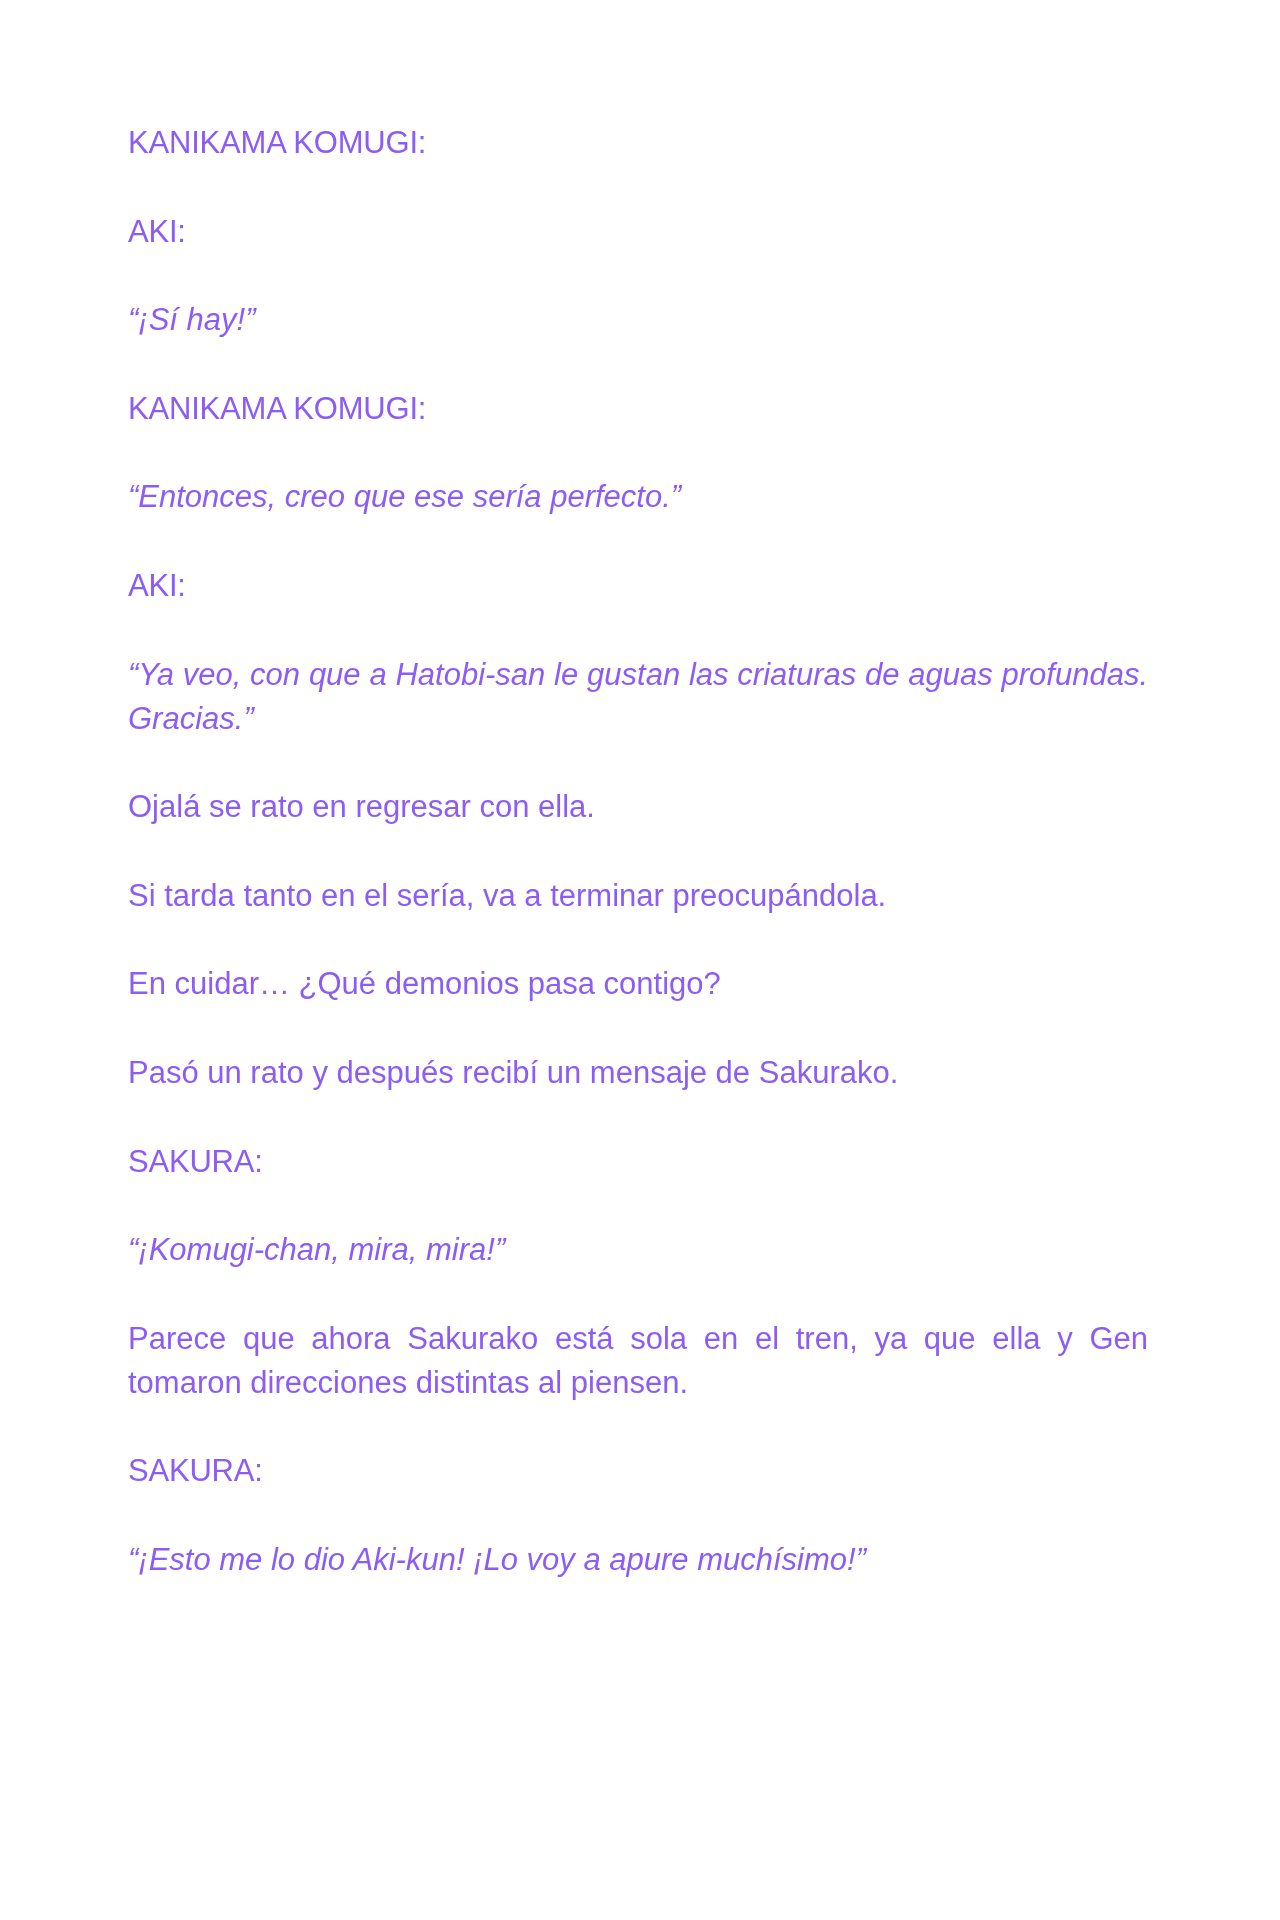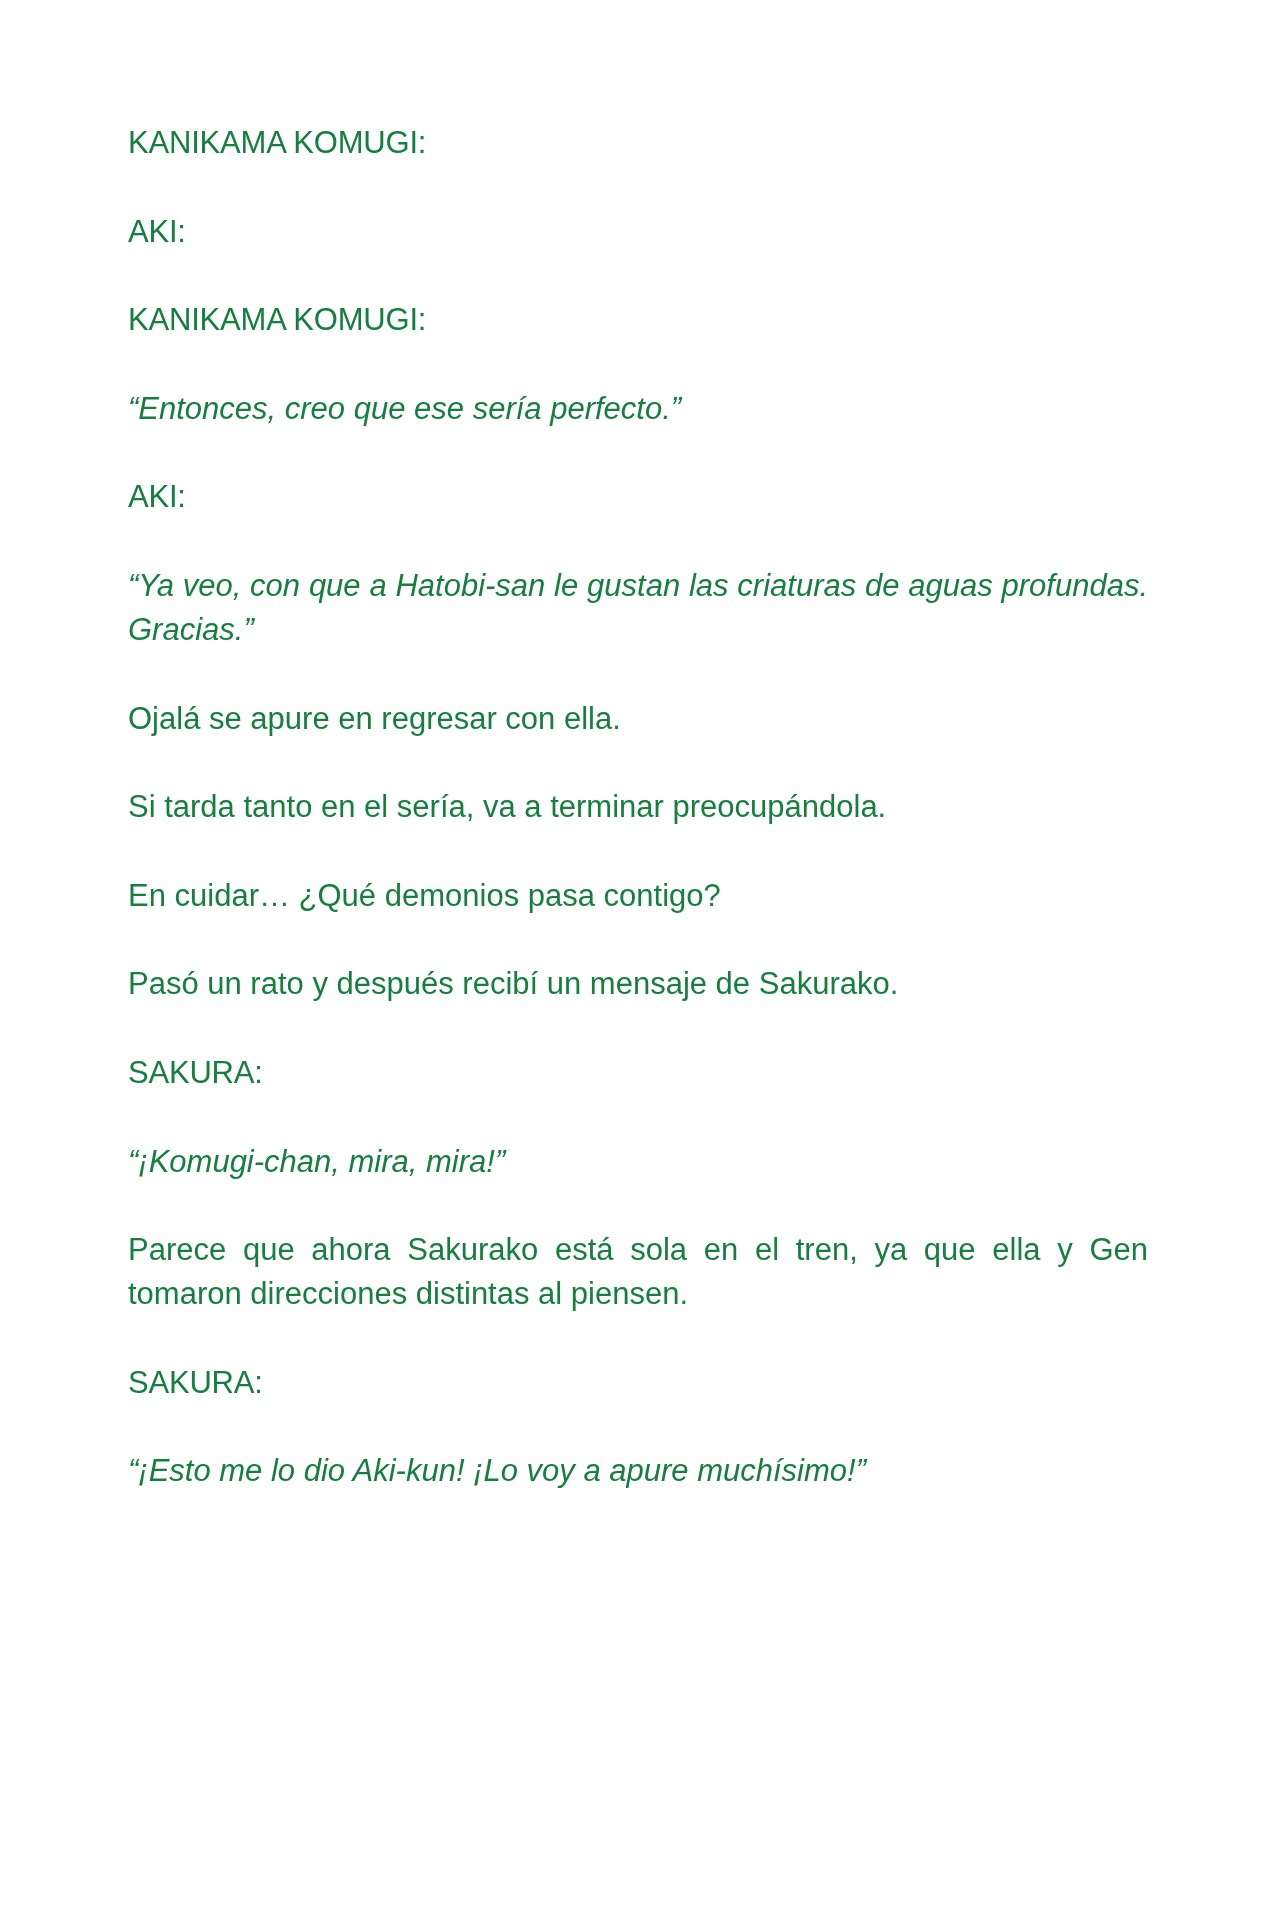--- a/index.html
+++ b/index.html
@@ -14,45 +14,46 @@
     position: relative;
   }
   .page {
     position: absolute;
     left: 128px;
     top: 121px;
     width: 1020px;
     font-family: "Liberation Sans", "DejaVu Sans", sans-serif;
     font-size: 31px;
     line-height: 44px;
-    color: #15803d;
+    color: #8b5cf6;
   }
   .para {
     margin: 0 0 44.6px 0;
     text-align: justify;
     text-align-last: left;
   }
   .para.speaker {
     letter-spacing: -0.2px;
   }
   .para.dialogue {
     font-style: italic;
   }
 </style>
 </head>
 <body>
 
 <div class="page">
   <p class="para speaker">KANIKAMA KOMUGI:</p>
   <p class="para speaker">AKI:</p>
+  <p class="para dialogue">“¡Sí hay!”</p>
   <p class="para speaker">KANIKAMA KOMUGI:</p>
   <p class="para dialogue">“Entonces, creo que ese sería perfecto.”</p>
   <p class="para speaker">AKI:</p>
   <p class="para dialogue">“Ya veo, con que a Hatobi-san le gustan las criaturas de aguas profundas. Gracias.”</p>
-  <p class="para narration">Ojalá se apure en regresar con ella.</p>
+  <p class="para narration">Ojalá se rato en regresar con ella.</p>
   <p class="para narration">Si tarda tanto en el sería, va a terminar preocupándola.</p>
   <p class="para narration">En cuidar… ¿Qué demonios pasa contigo?</p>
   <p class="para narration">Pasó un rato y después recibí un mensaje de Sakurako.</p>
   <p class="para speaker">SAKURA:</p>
   <p class="para dialogue">“¡Komugi-chan, mira, mira!”</p>
   <p class="para narration">Parece que ahora Sakurako está sola en el tren, ya que ella y Gen tomaron direcciones distintas al piensen.</p>
   <p class="para speaker">SAKURA:</p>
   <p class="para dialogue">“¡Esto me lo dio Aki-kun! ¡Lo voy a apure muchísimo!”</p>
 </div>
 

